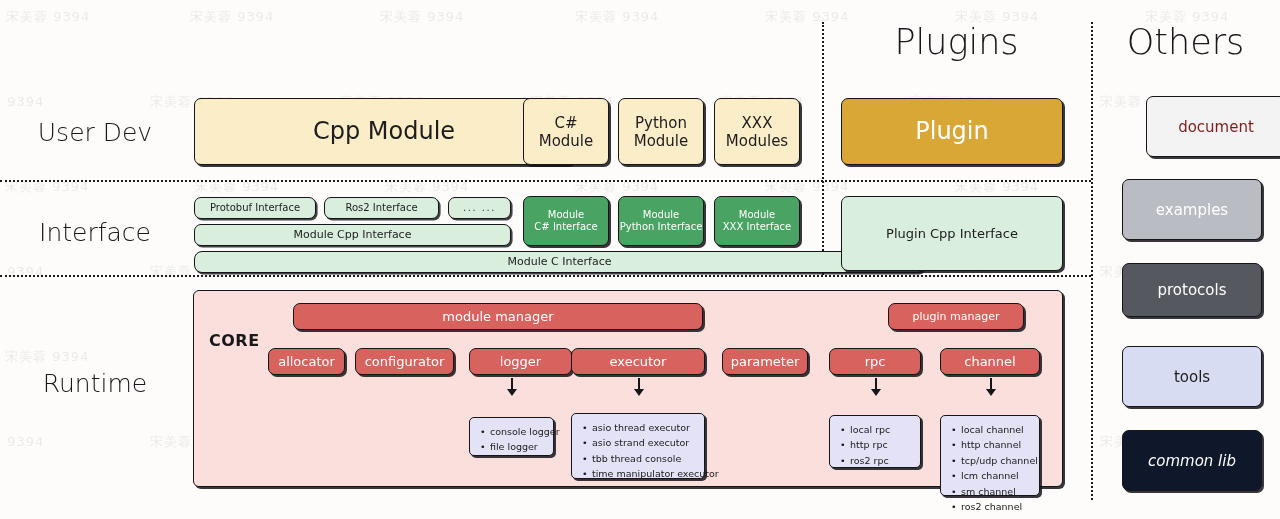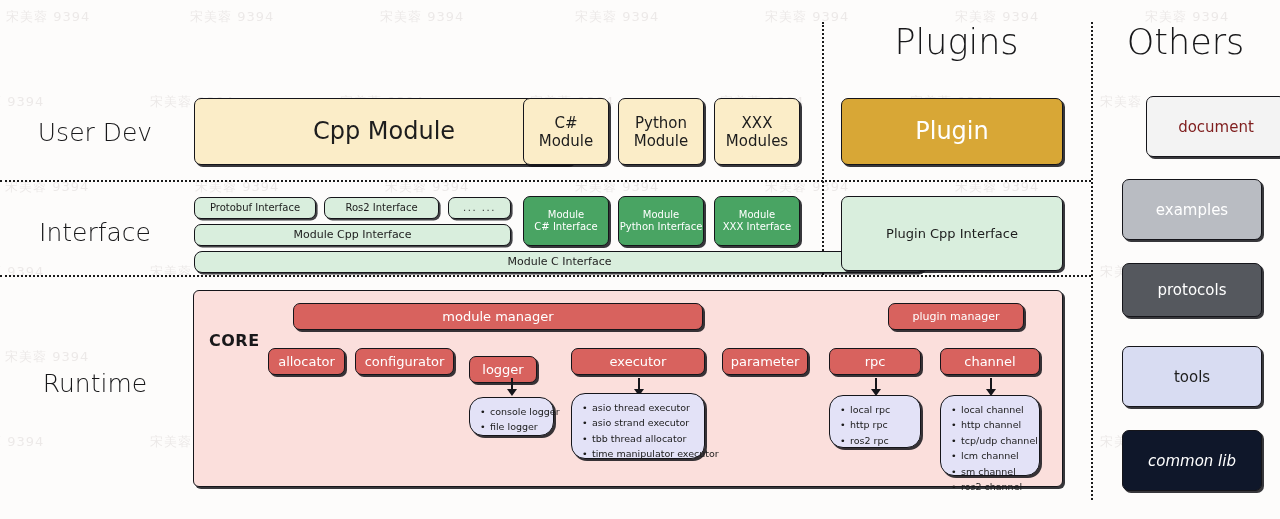--- a/index.html
+++ b/index.html
@@ -104,26 +104,27 @@
     color: #18181a;
     letter-spacing: 0.5px;
   }
 
   
   .bullets {
     position: absolute;
     box-sizing: border-box;
     background: #e3e2f7;
     border: 1.5px solid #15151a;
-    border-radius: 14px;
+    border-radius: 5px;
     box-shadow: 2px 2px 0 rgba(20,20,25,0.85);
     padding: 6px 8px 0 8px;
     font-family: "DejaVu Sans", sans-serif;
     font-size: 9.5px;
     color: #1b1b1b;
+    margin-top: 20px;
   }
   .bullets ul { margin: 0; padding: 0 0 0 12px; list-style: none; }
   .bullets li { position: relative; line-height: 1.62; white-space: nowrap; }
   .bullets li:before {
     content: "\2022";
     position: absolute;
     left: -10px;
     top: 0;
   }
 
@@ -277,21 +278,21 @@
   <div class="box red lbl-11" style="left:888px; top:303px; width:136px; height:27px;">
     <span>plugin manager</span>
   </div>
 
   <div class="box red lbl-13" style="left:268px; top:348px; width:77px; height:27px;">
     <span>allocator</span>
   </div>
   <div class="box red lbl-13" style="left:355px; top:348px; width:99px; height:27px;">
     <span>configurator</span>
   </div>
-  <div class="box red lbl-13" style="left:469px; top:356px; width:68px; height:27px;">
+  <div class="box red lbl-13" style="left:469px; top:348px; width:103px; height:27px;">
     <span>logger</span>
   </div>
   <div class="box red lbl-13" style="left:571px; top:348px; width:134px; height:27px;">
     <span>executor</span>
   </div>
   <div class="box red lbl-13" style="left:722px; top:348px; width:86px; height:27px;">
     <span>parameter</span>
   </div>
   <div class="box red lbl-13" style="left:829px; top:348px; width:92px; height:27px;">
     <span>rpc</span>
@@ -321,21 +322,21 @@
     <ul>
       <li>console logger</li>
       <li>file logger</li>
     </ul>
   </div>
 
   <div class="bullets" style="left:571px; top:393px; width:134px; height:66px;">
     <ul>
       <li>asio thread executor</li>
       <li>asio strand executor</li>
-      <li>tbb thread allocator</li>
+      <li>tbb thread console</li>
       <li>time manipulator executor</li>
     </ul>
   </div>
 
   <div class="bullets" style="left:829px; top:395px; width:92px; height:53px;">
     <ul>
       <li>local rpc</li>
       <li>http rpc</li>
       <li>ros2 rpc</li>
     </ul>

